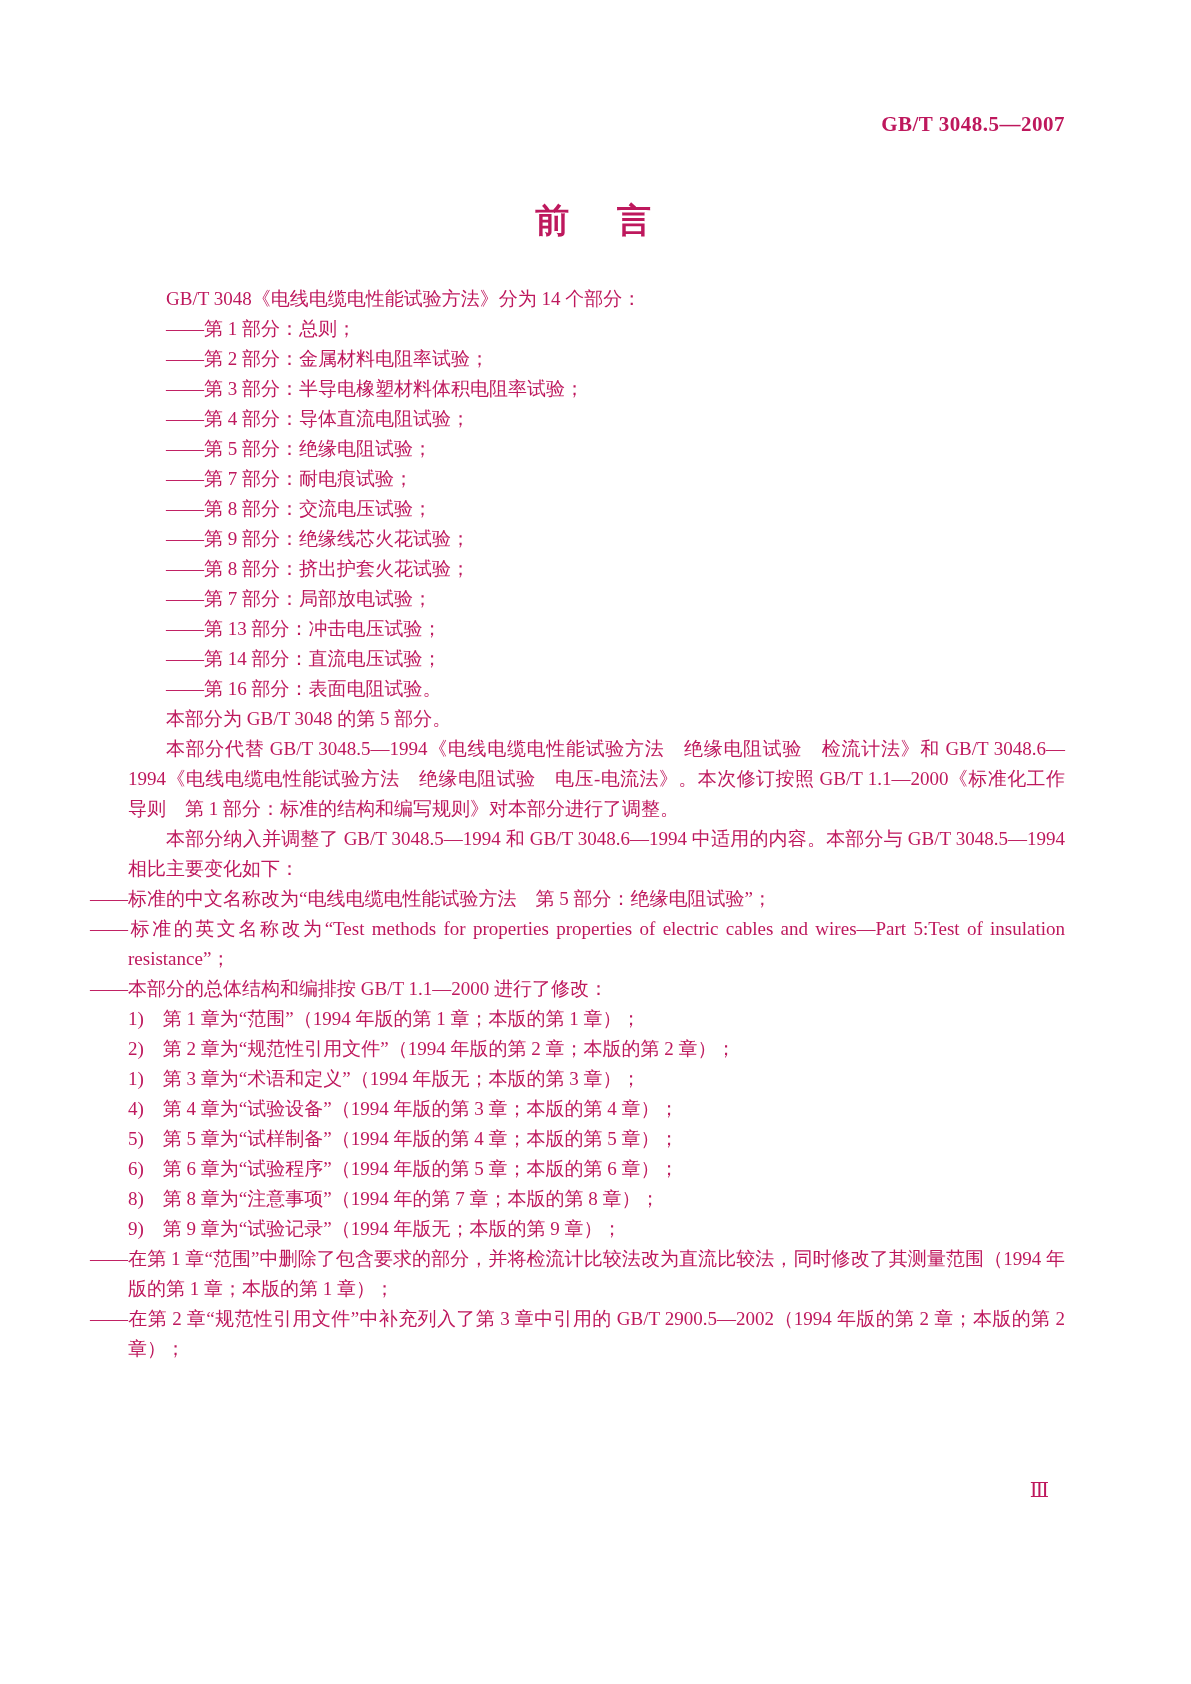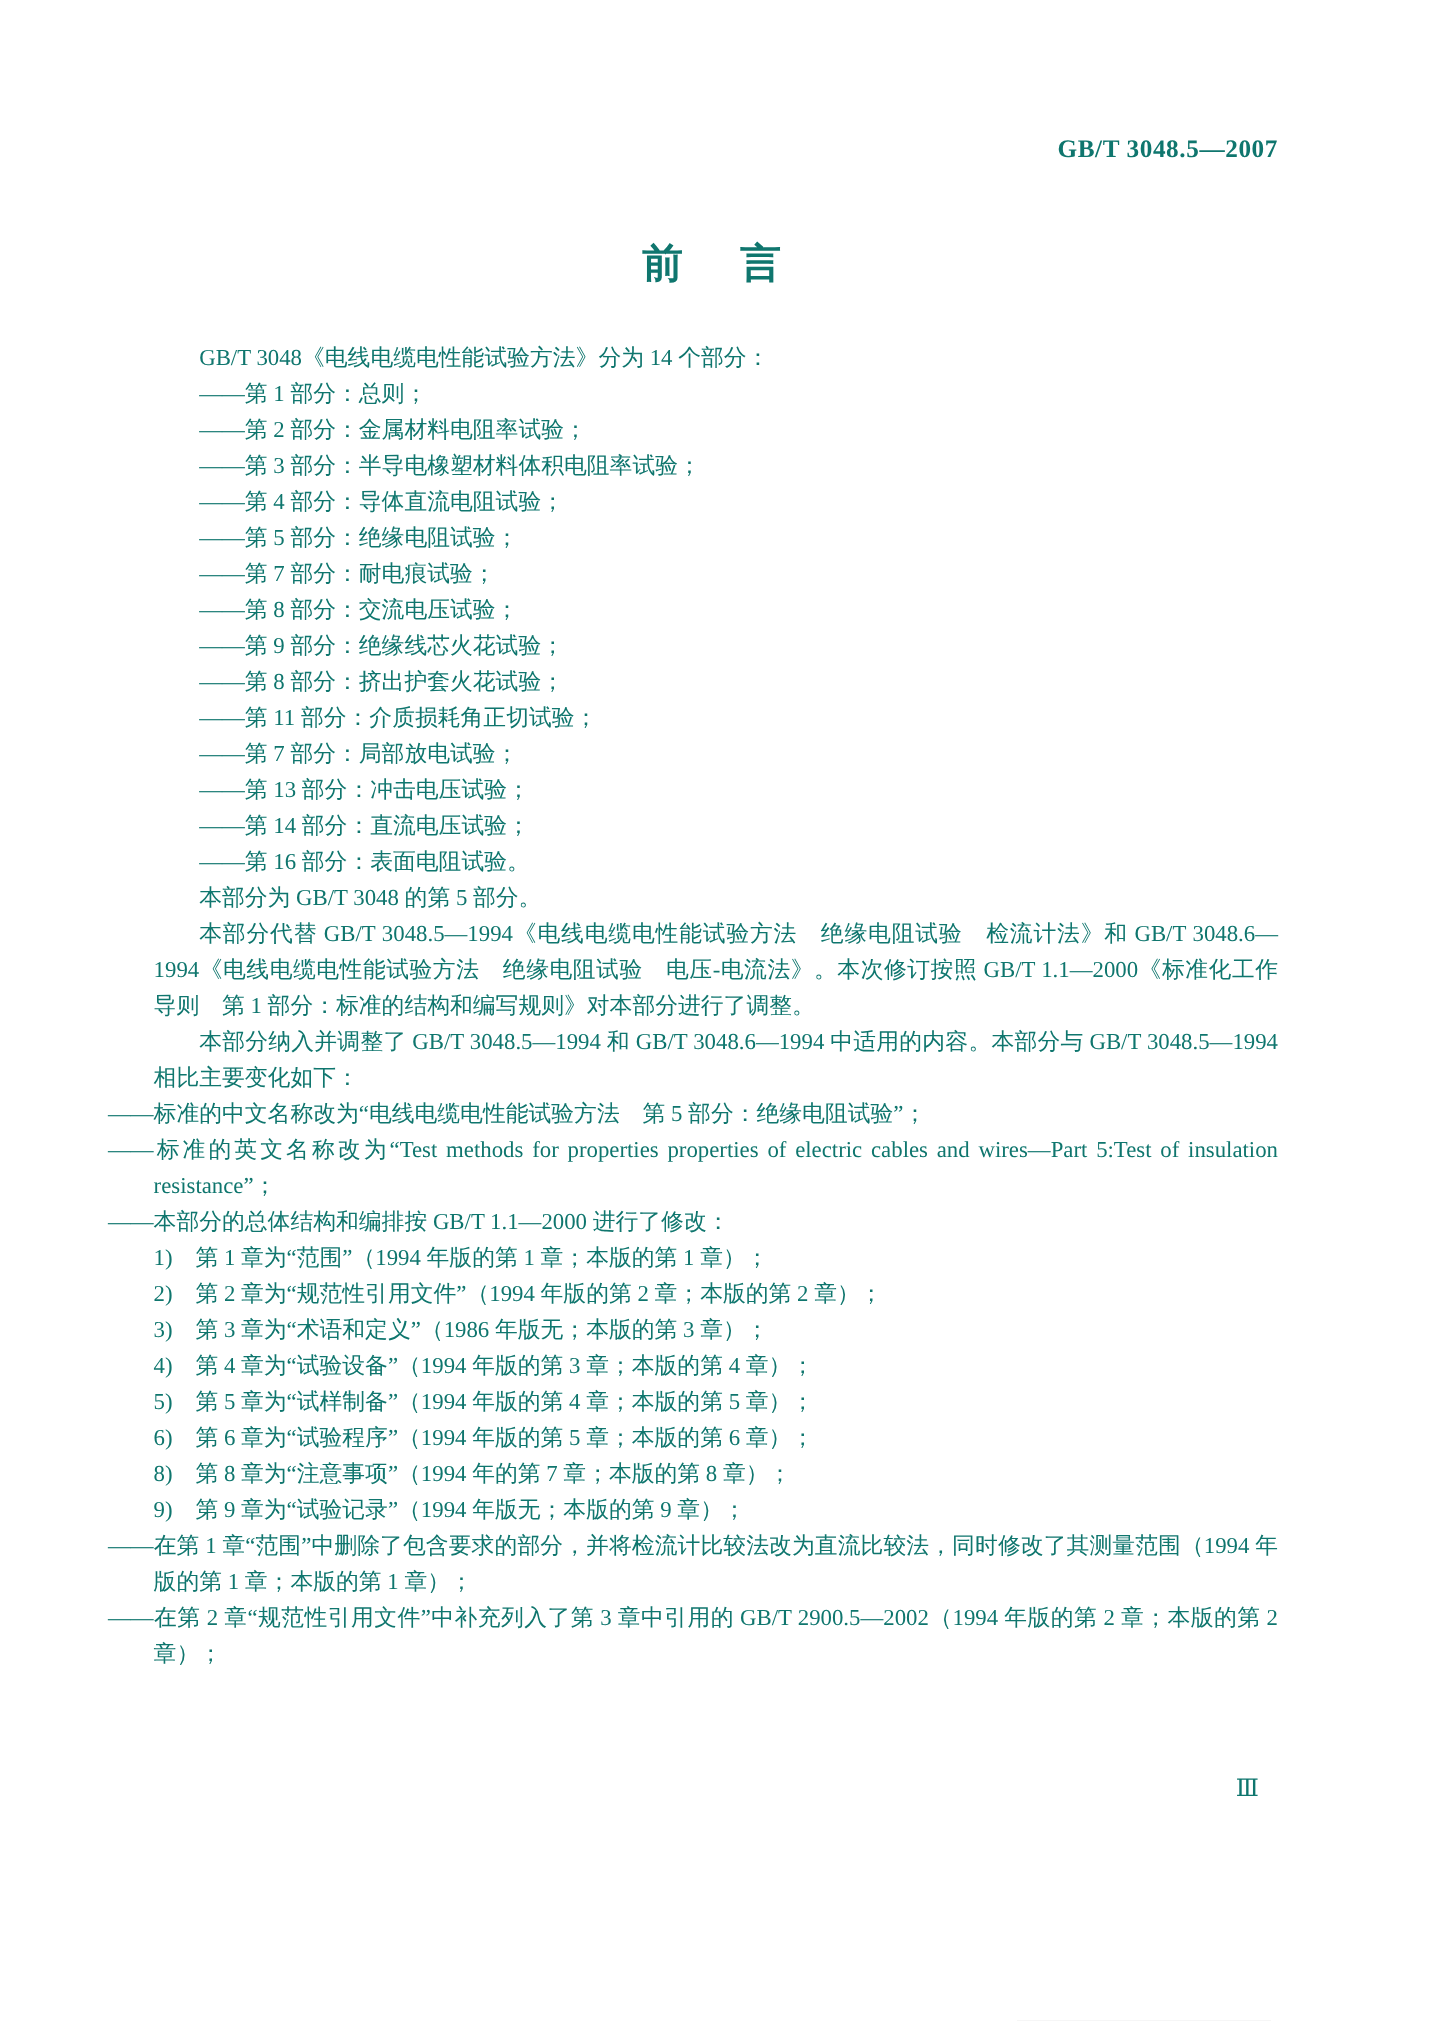--- a/index.html
+++ b/index.html
@@ -3,21 +3,21 @@
 <meta charset="utf-8">
 <style>
   * { box-sizing: border-box; }
   html, body { margin: 0; padding: 0; background: #e8e8e8; }
   .page {
     position: relative;
     width: 1191px;
     height: 1684px;
     margin: 0 auto;
     background: #ffffff;
-    color: #0f766e;
+    color: #be185d;
     font-family: "Liberation Serif", "DejaVu Serif", serif;
     overflow: hidden;
   }
   .content-col {
     position: absolute;
     left: 128px;
     right: 126px;
     top: 0;
   }
   .header-row {
@@ -75,34 +75,33 @@
       <p class="indent">GB/T 3048《电线电缆电性能试验方法》分为 14 个部分：</p>
       <p class="indent">——第 1 部分：总则；</p>
       <p class="indent">——第 2 部分：金属材料电阻率试验；</p>
       <p class="indent">——第 3 部分：半导电橡塑材料体积电阻率试验；</p>
       <p class="indent">——第 4 部分：导体直流电阻试验；</p>
       <p class="indent">——第 5 部分：绝缘电阻试验；</p>
       <p class="indent">——第 7 部分：耐电痕试验；</p>
       <p class="indent">——第 8 部分：交流电压试验；</p>
       <p class="indent">——第 9 部分：绝缘线芯火花试验；</p>
       <p class="indent">——第 8 部分：挤出护套火花试验；</p>
-      <p class="indent">——第 11 部分：介质损耗角正切试验；</p>
       <p class="indent">——第 7 部分：局部放电试验；</p>
       <p class="indent">——第 13 部分：冲击电压试验；</p>
       <p class="indent">——第 14 部分：直流电压试验；</p>
       <p class="indent">——第 16 部分：表面电阻试验。</p>
       <p class="indent">本部分为 GB/T 3048 的第 5 部分。</p>
       <p class="indent">本部分代替 GB/T 3048.5—1994《电线电缆电性能试验方法　绝缘电阻试验　检流计法》和 GB/T 3048.6—1994《电线电缆电性能试验方法　绝缘电阻试验　电压-电流法》。本次修订按照 GB/T 1.1—2000《标准化工作导则　第 1 部分：标准的结构和编写规则》对本部分进行了调整。</p>
       <p class="indent">本部分纳入并调整了 GB/T 3048.5—1994 和 GB/T 3048.6—1994 中适用的内容。本部分与 GB/T 3048.5—1994 相比主要变化如下：</p>
       <p class="hang">——标准的中文名称改为“电线电缆电性能试验方法　第 5 部分：绝缘电阻试验”；</p>
       <p class="hang">——标准的英文名称改为“Test methods for properties properties of electric cables and wires—Part 5:Test of insulation resistance”；</p>
       <p class="hang">——本部分的总体结构和编排按 GB/T 1.1—2000 进行了修改：</p>
       <p class="sub">1)　第 1 章为“范围”（1994 年版的第 1 章；本版的第 1 章）；</p>
       <p class="sub">2)　第 2 章为“规范性引用文件”（1994 年版的第 2 章；本版的第 2 章）；</p>
-      <p class="sub">3)　第 3 章为“术语和定义”（1986 年版无；本版的第 3 章）；</p>
+      <p class="sub">1)　第 3 章为“术语和定义”（1994 年版无；本版的第 3 章）；</p>
       <p class="sub">4)　第 4 章为“试验设备”（1994 年版的第 3 章；本版的第 4 章）；</p>
       <p class="sub">5)　第 5 章为“试样制备”（1994 年版的第 4 章；本版的第 5 章）；</p>
       <p class="sub">6)　第 6 章为“试验程序”（1994 年版的第 5 章；本版的第 6 章）；</p>
       <p class="sub">8)　第 8 章为“注意事项”（1994 年的第 7 章；本版的第 8 章）；</p>
       <p class="sub">9)　第 9 章为“试验记录”（1994 年版无；本版的第 9 章）；</p>
       <p class="hang">——在第 1 章“范围”中删除了包含要求的部分，并将检流计比较法改为直流比较法，同时修改了其测量范围（1994 年版的第 1 章；本版的第 1 章）；</p>
       <p class="hang">——在第 2 章“规范性引用文件”中补充列入了第 3 章中引用的 GB/T 2900.5—2002（1994 年版的第 2 章；本版的第 2 章）；</p>
     </main>
   </div>
 

